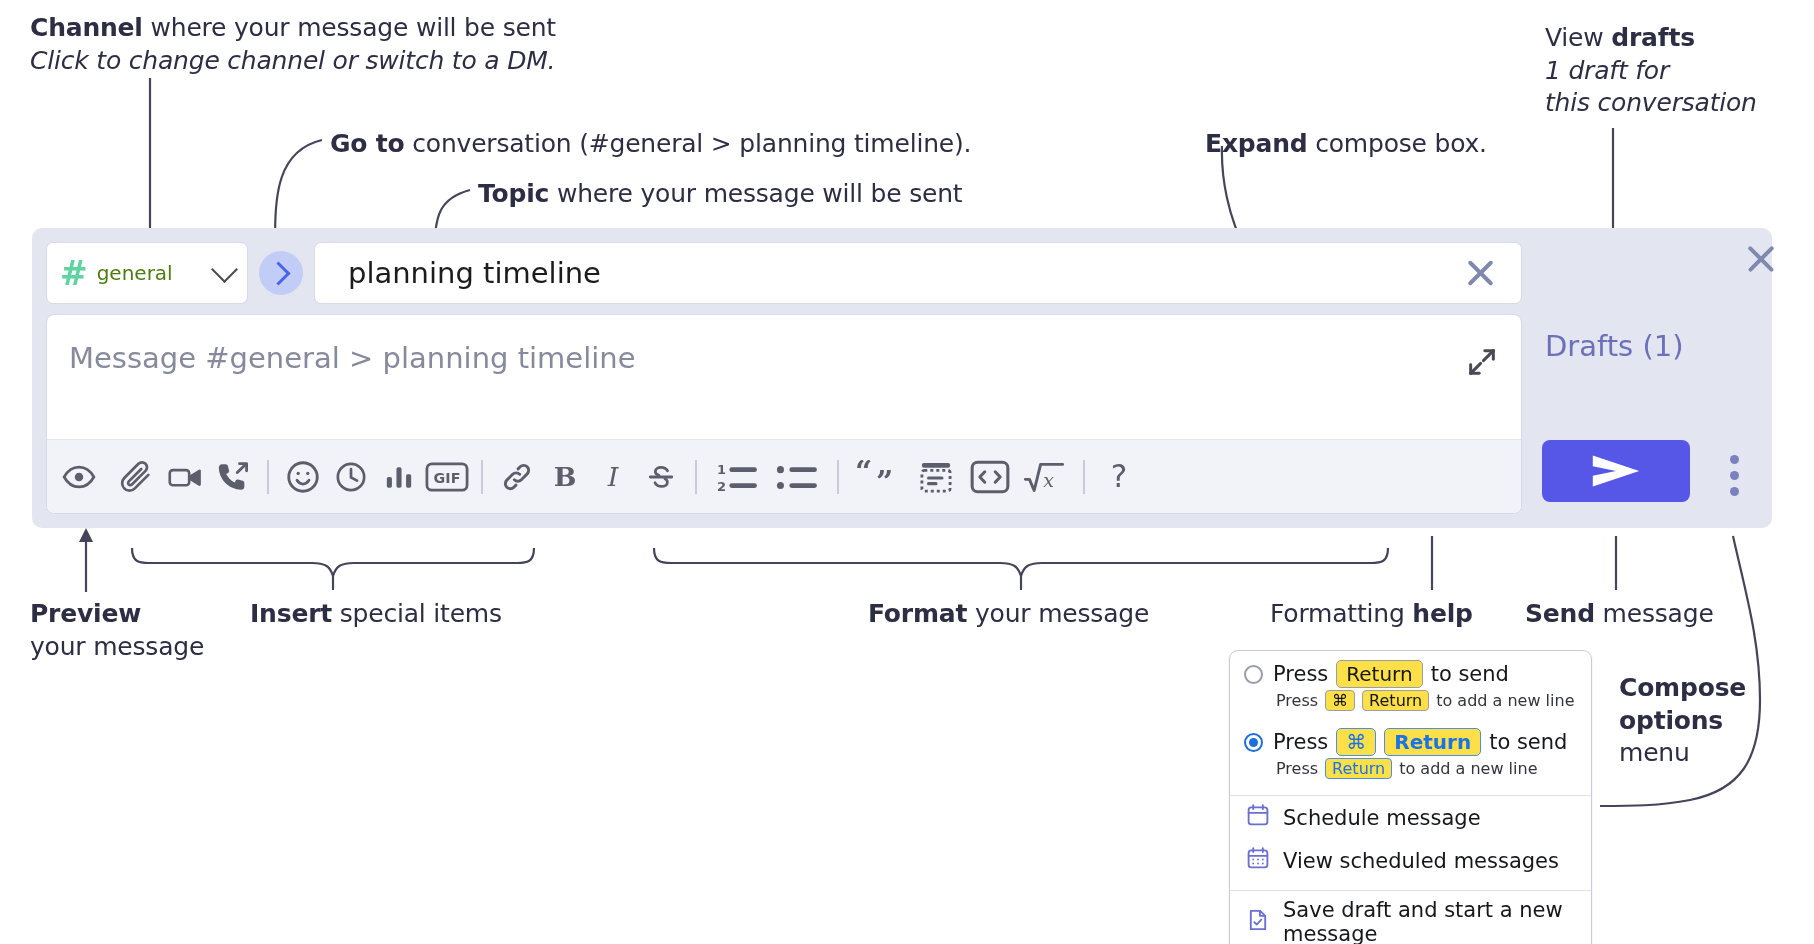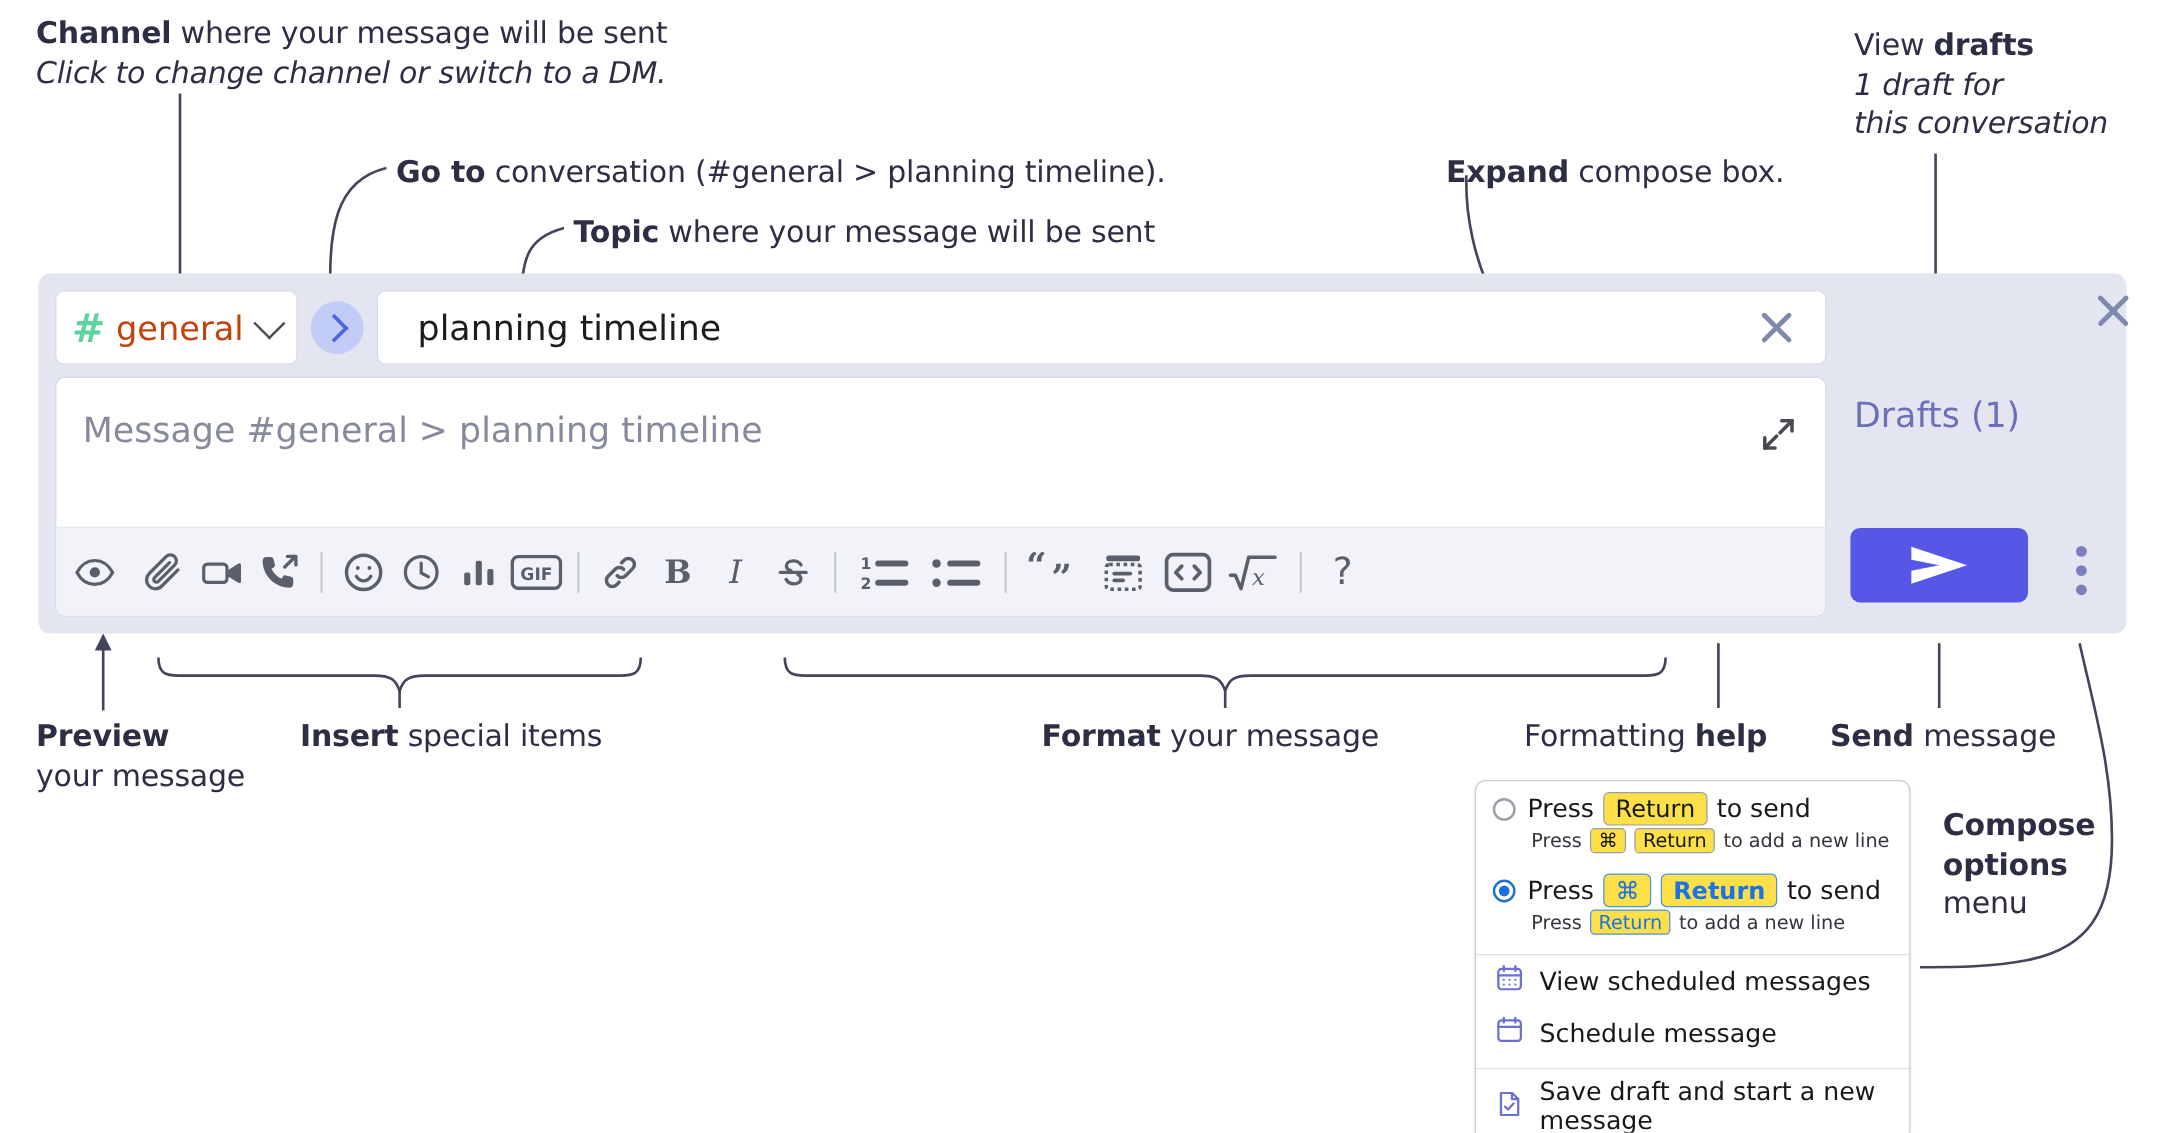--- a/index.html
+++ b/index.html
@@ -17,21 +17,21 @@
   }
   #compose-inner{
     position:absolute;left:14px;top:14px;width:1476px;height:272px;
   }
   .row-top{position:absolute;left:0;top:0;height:62px;width:100%;display:flex;align-items:center;}
   #channel-select{
     width:202px;height:62px;background:#ffffff;border:1px solid #d6d9e6;border-radius:7px;
     box-sizing:border-box;display:flex;align-items:center;gap:9px;padding:0 13px;cursor:pointer;
   }
   #channel-select .hash{color:#5fd3a0;font-size:33px;font-weight:bold;line-height:1;}
-  #channel-select .cname{font-size:28px;color:#c2410c;flex:1;}
+  #channel-select .cname{font-size:20px;color:#4d7c0f;flex:1;}
   .chev{width:17px;height:17px;border-right:2.6px solid #4a4a55;border-bottom:2.6px solid #4a4a55;
         transform:rotate(45deg);margin-top:-7px;}
   #goto-button{
     width:44px;height:44px;border-radius:50%;background:#c2cdf7;margin:0 11px;
     display:flex;align-items:center;justify-content:center;cursor:pointer;flex:0 0 auto;
   }
   #goto-button .gchev{width:14px;height:14px;border-right:3.4px solid #4a63e7;border-top:3.4px solid #4a63e7;
         transform:rotate(45deg);margin-left:-5px;}
   #topic-field{
     flex:1;height:62px;background:#ffffff;border:1px solid #d6d9e6;border-radius:7px;
@@ -412,51 +412,51 @@
       <span>to send</span>
     </span>
   </div>
   <div class="opt-sub">
     <span>Press</span>
     <span class="key sm blue">Return</span>
     <span>to add a new line</span>
   </div>
 
   <div class="menu-div"></div>
+
+  <div class="menu-item">
+    <span>
+      <svg width="24" height="24" viewBox="0 0 22 22" fill="none" stroke="#6b6fd1" stroke-width="1.7" stroke-linecap="round">
+        <rect x="2.4" y="4" width="17.2" height="15.6" rx="2.4"></rect>
+        <path d="M2.4 9 L19.6 9"></path>
+        <path d="M6.6 2 L6.6 5.6"></path>
+          <path d="M15.4 2 L15.4 5.6"></path>
+      </svg>
+    </span>
+    <span>Schedule message</span>
+  </div>
 
   <div class="menu-item">
     <span>
       <svg width="24" height="24" viewBox="0 0 22 22" fill="none" stroke="#6b6fd1" stroke-width="1.7" stroke-linecap="round">
         <rect x="2.4" y="4" width="17.2" height="15.6" rx="2.4"></rect>
         <path d="M2.4 9 L19.6 9"></path>
         <path d="M6.6 2 L6.6 5.6"></path>
           <path d="M15.4 2 L15.4 5.6"></path>
         <circle cx="6.6" cy="12.4" r="0.85" fill="#6b6fd1" stroke="none"></circle>
         <circle cx="11" cy="12.4" r="0.85" fill="#6b6fd1" stroke="none"></circle>
         <circle cx="15.4" cy="12.4" r="0.85" fill="#6b6fd1" stroke="none"></circle>
         <circle cx="6.6" cy="16" r="0.85" fill="#6b6fd1" stroke="none"></circle>
         <circle cx="11" cy="16" r="0.85" fill="#6b6fd1" stroke="none"></circle>
         <circle cx="15.4" cy="16" r="0.85" fill="#6b6fd1" stroke="none"></circle>
       </svg>
     </span>
     <span>View scheduled messages</span>
   </div>
 
-  <div class="menu-item">
-    <span>
-      <svg width="24" height="24" viewBox="0 0 22 22" fill="none" stroke="#6b6fd1" stroke-width="1.7" stroke-linecap="round">
-        <rect x="2.4" y="4" width="17.2" height="15.6" rx="2.4"></rect>
-        <path d="M2.4 9 L19.6 9"></path>
-        <path d="M6.6 2 L6.6 5.6"></path>
-          <path d="M15.4 2 L15.4 5.6"></path>
-      </svg>
-    </span>
-    <span>Schedule message</span>
-  </div>
-
   <div class="menu-div"></div>
 
   <div class="menu-item">
     <span>
       <svg width="24" height="24" viewBox="0 0 22 22" fill="none" stroke="#6b6fd1" stroke-width="1.7" stroke-linecap="round" stroke-linejoin="round">
         <path d="M4.4 2.6 L13 2.6 L17.6 7.2 L17.6 19.4 L4.4 19.4 Z"></path>
         <path d="M12.8 2.8 L12.8 7.2 L17.4 7.2"></path>
         <path d="M7.6 13 L9.8 15.2 L14 10.6"></path>
       </svg>
     </span>

